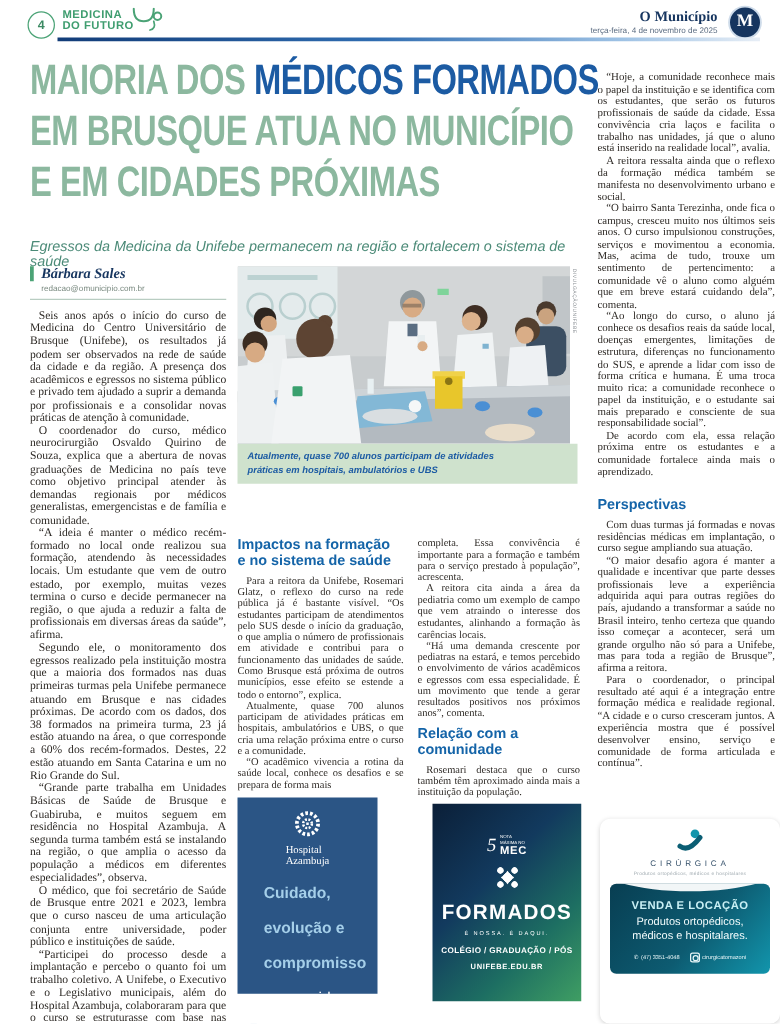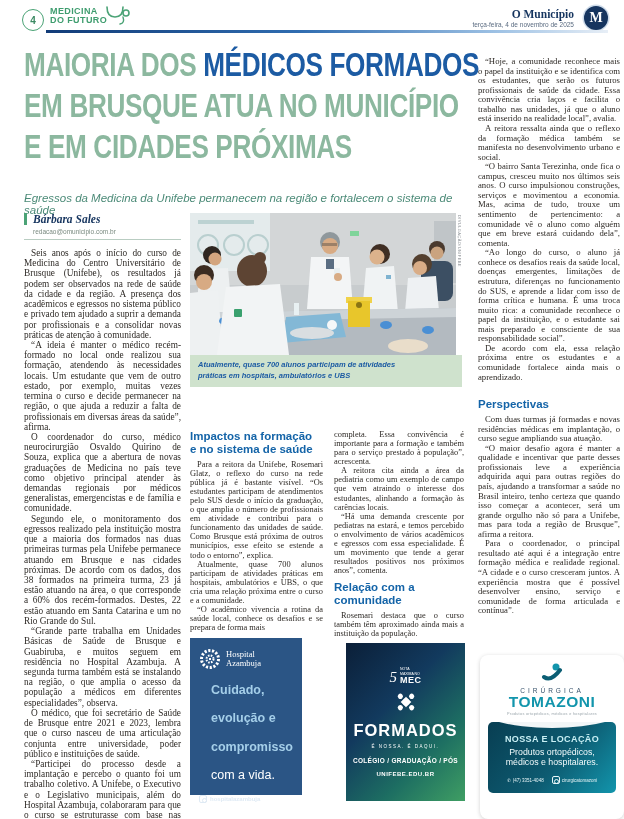--- a/index.html
+++ b/index.html
@@ -60,21 +60,21 @@
   .photo svg{display:block;width:100%;height:100%;}
   .photo-credit{position:absolute;left:457px;top:215px;writing-mode:vertical-rl;
     font-family:"Liberation Sans",sans-serif;font-size:4px;color:#8a8f94;letter-spacing:.4px;}
   .caption{position:absolute;left:190px;top:355px;width:272px;box-sizing:border-box;
     background:#cfe2cd;padding:5px 8px;text-align:left;white-space:pre-line;
     font-family:"Liberation Sans",sans-serif;font-weight:bold;font-style:italic;
     font-size:7.5px;line-height:1.45;color:#1c5ba3;}
   
   .ad-azambuja{position:absolute;left:190px;top:638px;width:112px;height:157px;
     background:#2b5585;box-sizing:border-box;padding:10px 9px;font-family:"Liberation Sans",sans-serif;}
-  .az-logo-row{display:flex;align-items:center;gap:5px;}
+  .az-logo-row{display:flex;align-items:center;gap:5px;flex-direction:column;}
   .az-name{color:#fff;font-size:8.5px;line-height:1.1;font-family:"Liberation Serif",serif;white-space:pre-line;}
   .az-msg{margin-top:10px;}
   .az-msg p{margin:12px;font-size:12.5px;line-height:1.3;font-weight:bold;color:#a5cfe9;}
   .az-msg p:last-child{color:#ffffff;font-weight:normal;}
   .az-insta{margin-top:9px;display:flex;align-items:center;gap:3px;
     color:#dfeaf4;font-size:6px;font-weight:bold;}
   .ad-unifebe{position:absolute;left:346px;top:643px;width:119px;height:158px;box-sizing:border-box;
     background:linear-gradient(135deg,#0b1f38 0%,#123a5e 38%,#1d6e62 70%,#3f9e63 100%);
     display:flex;flex-direction:column;align-items:center;justify-content:center;gap:4px;
     font-family:"Liberation Sans",sans-serif;color:#fff;text-align:center;}
@@ -130,22 +130,22 @@
 <div class="subtitle">Egressos da Medicina da Unifebe permanecem na região e fortalecem o sistema de saúde</div>
 
 <div class="byline">
   <div class="name">Bárbara Sales</div>
   <div class="email">redacao@omunicipio.com.br</div>
   <div class="rule"></div>
 </div>
 
 <div class="col-left textcol">
     <p>Seis anos após o início do curso de Medicina do Centro Universitário de Brusque (Unifebe), os resultados já podem ser observados na rede de saúde da cidade e da região. A presença dos acadêmicos e egressos no sistema público e privado tem ajudado a suprir a demanda por profissionais e a consolidar novas práticas de atenção à comunidade.</p>
+    <p>O coordenador do curso, médico neurocirurgião Osvaldo Quirino de Souza, explica que a abertura de novas graduações de Medicina no país teve como objetivo principal atender às demandas regionais por médicos generalistas, emergencistas e de família e comunidade.</p>
     <p>“A ideia é manter o médico recém-formado no local onde realizou sua formação, atendendo às necessidades locais. Um estudante que vem de outro estado, por exemplo, muitas vezes termina o curso e decide permanecer na região, o que ajuda a reduzir a falta de profissionais em diversas áreas da saúde”, afirma.</p>
-    <p>O coordenador do curso, médico neurocirurgião Osvaldo Quirino de Souza, explica que a abertura de novas graduações de Medicina no país teve como objetivo principal atender às demandas regionais por médicos generalistas, emergencistas e de família e comunidade.</p>
     <p>Segundo ele, o monitoramento dos egressos realizado pela instituição mostra que a maioria dos formados nas duas primeiras turmas pela Unifebe permanece atuando em Brusque e nas cidades próximas. De acordo com os dados, dos 38 formados na primeira turma, 23 já estão atuando na área, o que corresponde a 60% dos recém-formados. Destes, 22 estão atuando em Santa Catarina e um no Rio Grande do Sul.</p>
     <p>“Grande parte trabalha em Unidades Básicas de Saúde de Brusque e Guabiruba, e muitos seguem em residência no Hospital Azambuja. A segunda turma também está se instalando na região, o que amplia o acesso da população a médicos em diferentes especialidades”, observa.</p>
     <p>O médico, que foi secretário de Saúde de Brusque entre 2021 e 2023, lembra que o curso nasceu de uma articulação conjunta entre universidade, poder público e instituições de saúde.</p>
     <p>“Participei do processo desde a implantação e percebo o quanto foi um trabalho coletivo. A Unifebe, o Executivo e o Legislativo municipais, além do Hospital Azambuja, colaboraram para que o curso se estruturasse com base nas necessidades reais da cidade e da região”, diz.</p>
   </div>
 
 <div class="photo">
   <svg viewBox="0 0 266 142" preserveAspectRatio="none">
     <rect width="266" height="142" fill="#c8ccce"></rect>
     <rect width="266" height="72" fill="#d3d6d7"></rect>
@@ -305,24 +305,23 @@
   <div class="uni-levels">COLÉGIO / GRADUAÇÃO / PÓS</div>
   <div class="uni-site">UNIFEBE.EDU.BR</div>
 </div>
 
 <div class="ad-tomazoni">
   <svg width="22" height="18" viewBox="0 0 22 18">
     <circle cx="15" cy="4" r="3.5" fill="#1295ac"></circle>
     <path d="M3 14 Q10 19 19 7" fill="none" stroke="#0b5e74" stroke-width="4" stroke-linecap="round"></path>
   </svg>
   <div class="tz-brand-top">CIRÚRGICA</div>
-  <div class="tz-brand">TOMAZONI</div>
   <div class="tz-brand-sub">Produtos ortopédicos, médicos e hospitalares</div>
   <div class="tz-panel">
-    <div class="tz-offer">NOSSA E LOCAÇÃO</div>
+    <div class="tz-offer">VENDA E LOCAÇÃO</div>
     <div class="tz-products">Produtos ortopédicos, médicos e hospitalares.</div>
     <div class="tz-contacts">
       <span class="tz-contact">
         <span>✆</span>
         <span>(47) 3351-4048</span>
       </span>
       <span class="tz-contact">
         <span class="ig-icon"></span>
         <span>cirurgicatomazoni</span>
       </span>

